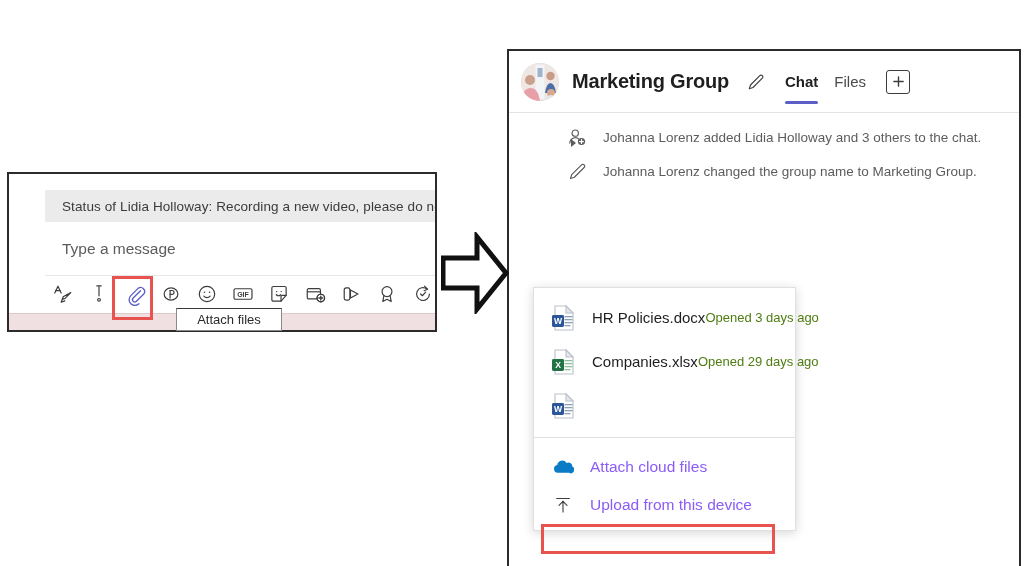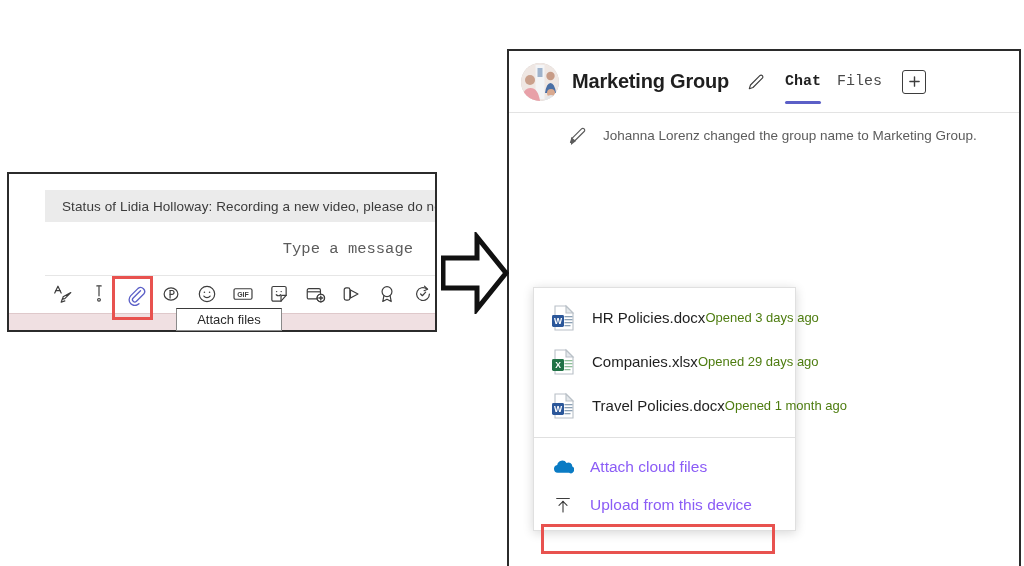--- a/index.html
+++ b/index.html
@@ -55,26 +55,25 @@
     height: 53px;
     background: #ffffff;
     border-bottom: 1px solid #e6e6e6;
     display: flex;
     align-items: center;
   }
   #compose-input {
     border: none;
     outline: none;
     background: transparent;
-    font-family: Liberation Mono, monospace;
+    font-family: Liberation Sans, sans-serif;
     font-size: 15.5px;
     color: #5c5c5c;
     padding-left: 17px;
     width: 90%;
-    text-align: right;
   }
   #compose-input::placeholder { color: #5c5c5c; opacity: 1; }
 
   #compose-toolbar {
     position: absolute;
     left: 36px;
     top: 103px;
     right: 0;
     height: 34px;
     display: flex;
@@ -198,21 +197,20 @@
   .chat-tab {
     margin-left: 16px;
     font-size: 15px;
     color: #4a4a4a;
     height: 61px;
     display: flex;
     align-items: center;
     position: relative;
     white-space: nowrap;
     flex: 0 0 auto;
-    font-family: Liberation Mono, monospace;
   }
   .chat-tab.active {
     color: #1f1f1f;
     font-weight: bold;
   }
   .chat-tab.active::after {
     content: "";
     position: absolute;
     left: 0; right: 0;
     bottom: 8px;
@@ -506,20 +504,31 @@
       <svg width="13" height="13" viewBox="0 0 14 14" stroke="#3d3d3d" stroke-width="1.5" stroke-linecap="round">
         <path d="M7 2 V12 M2 7 H12"></path>
       </svg>
     </div>
   </div>
 
   <div id="chat-body">
 
     <div id="collapse-caret"></div>
 
+    <div class="sys-msg">
+      <div class="sys-icon">
+        <svg width="21" height="21" viewBox="0 0 24 24" fill="none" stroke="#5c5c5c" stroke-width="1.35" stroke-linecap="round" stroke-linejoin="round">
+          <circle cx="9.4" cy="7" r="3.6"></circle>
+          <path d="M3.2 18.4 a6.2 6.2 0 0 1 11.4-3.3"></path>
+          <circle cx="16.6" cy="16.6" r="4.1" fill="#5c5c5c" stroke="none"></circle>
+          <path d="M16.6 14.4 v4.4 M14.4 16.6 h4.4" stroke="#ffffff" stroke-width="1.4"></path>
+        </svg>
+      </div>
+      <span class="sys-text">Johanna Lorenz added Lidia Holloway and 3 others to the chat.</span>
+    </div>
 
     <div class="sys-msg" style="margin-top:10px;">
       <div class="sys-icon">
         <svg width="21" height="21" viewBox="0 0 24 24" fill="none" stroke="#5c5c5c" stroke-width="1.35" stroke-linejoin="round" stroke-linecap="round">
           <path d="M19.6 4.4 a2.1 2.1 0 0 0-3 0 L5.4 15.6 L4 20 L8.4 18.6 L19.6 7.4 a2.1 2.1 0 0 0 0-3 Z"></path>
         </svg>
       </div>
       <span class="sys-text">Johanna Lorenz changed the group name to Marketing Group.</span>
     </div>
 
@@ -576,24 +585,20 @@
         <path d="M4 2 h11 l7 7 v17 h-18 Z" fill="#ffffff" stroke="#b9c0c7" stroke-width="1.1"></path>
         <path d="M15 2 l7 7 h-7 Z" fill="#e4e8ec" stroke="#b9c0c7" stroke-width="1.1"></path>
         <rect x="13.5" y="12" width="8" height="1.3" fill="#8aa0b5"></rect>
         <rect x="13.5" y="15" width="8" height="1.3" fill="#8aa0b5"></rect>
         <rect x="13.5" y="18" width="8" height="1.3" fill="#8aa0b5"></rect>
         <rect x="13.5" y="21" width="6" height="1.3" fill="#8aa0b5"></rect>
         <rect x="1" y="11" width="12" height="12" rx="1.4" fill="#2b579a"></rect>
         <text x="7" y="20" font-family="Liberation Sans, sans-serif" font-size="8.6" font-weight="bold" fill="#ffffff" text-anchor="middle">W</text>
       </svg>
     </div>
-    <div class="file-meta">
-      <span class="file-name">Travel Policies.docx</span>
-      <span class="file-sub">Opened 1 month ago</span>
-    </div>
   </div>
 
   <div id="menu-divider"></div>
 
   <div class="action-item" style="margin-top:10px;">
     <div class="action-icon">
       <svg width="22" height="16" viewBox="0 0 24 16">
         <path d="M6.2 14.4 a4.4 4.4 0 0 1-0.5-8.7 a5.6 5.6 0 0 1 10.2-2.1 a4.3 4.3 0 0 1 6.3 3.8 a3.6 3.6 0 0 1-3.6 7 Z" fill="#0a7bc4"></path>
       </svg>
     </div>

